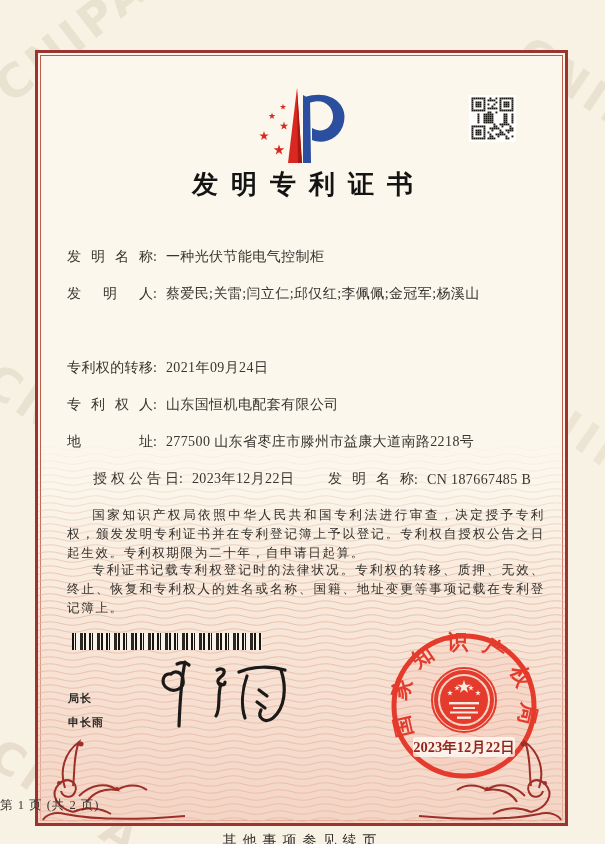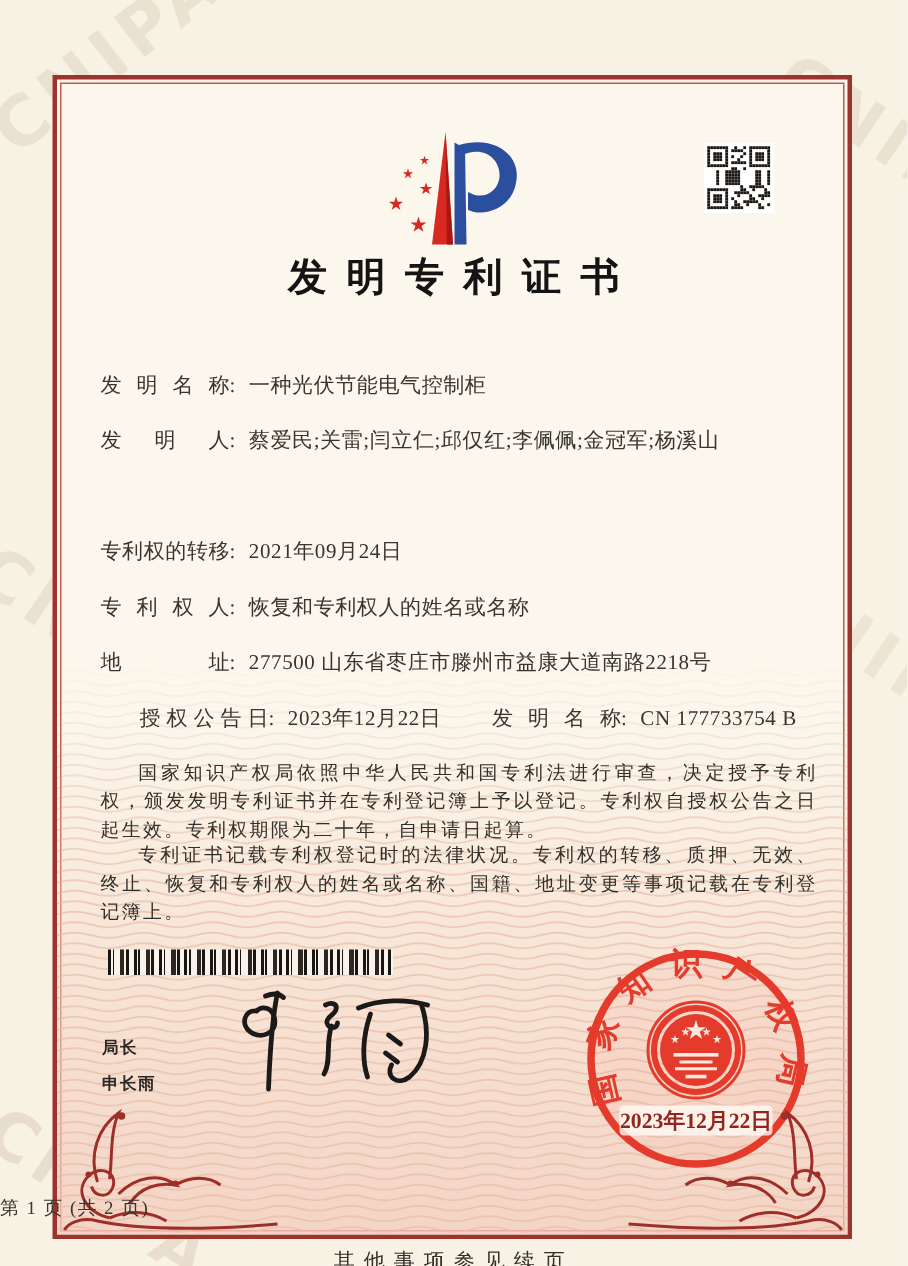--- a/index.html
+++ b/index.html
@@ -314,30 +314,30 @@
   <div class="frow" style="top:285px">
     <span class="flabel">发明人</span><span class="fcolon">:</span><span class="fval">蔡爱民;关雷;闫立仁;邱仅红;李佩佩;金冠军;杨溪山</span>
   </div>
   <div class="frow" style="top:248px">
     <span class="flabel">发明名称</span><span class="fcolon">:</span><span class="fval">一种光伏节能电气控制柜</span>
   </div>
   <div class="frow" style="top:359px">
     <span class="flabel">专利权的转移</span><span class="fcolon">:</span><span class="fval">2021年09月24日</span>
   </div>
   <div class="frow" style="top:396px">
-    <span class="flabel">专利权人</span><span class="fcolon">:</span><span class="fval">恢复和专利权人的姓名或名称</span>
+    <span class="flabel">专利权人</span><span class="fcolon">:</span><span class="fval">山东国恒机电配套有限公司</span>
   </div>
   <div class="frow" style="top:433px">
     <span class="flabel">地址</span><span class="fcolon">:</span><span class="fval">277500 山东省枣庄市滕州市益康大道南路2218号</span>
   </div>
   <div class="frow2" style="left:67px;top:470px">
     <span class="flabel">授权公告日</span><span class="fcolon">:</span><span class="fval">2023年12月22日</span>
   </div>
   <div class="frow2" style="left:302px;top:470px">
-    <span class="flabel">发明名称</span><span class="fcolon">:</span><span class="fval">CN 177733754 B</span>
+    <span class="flabel">发明名称</span><span class="fcolon">:</span><span class="fval">CN 187667485 B</span>
   </div>
 
   <div class="paras" style="top:561px">
     <div class="ind">专利证书记载专利权登记时的法律状况。专利权的转移、质押、无效、终止、恢复和专利权人的姓名或名称、国籍、地址变更等事项记载在专利登记簿上。</div>
   </div>
   <div class="paras" style="top:506px">
     <div class="ind">国家知识产权局依照中华人民共和国专利法进行审查，决定授予专利权，颁发发明专利证书并在专利登记簿上予以登记。专利权自授权公告之日起生效。专利权期限为二十年，自申请日起算。</div>
   </div>
 
   <div class="barcode"></div>

